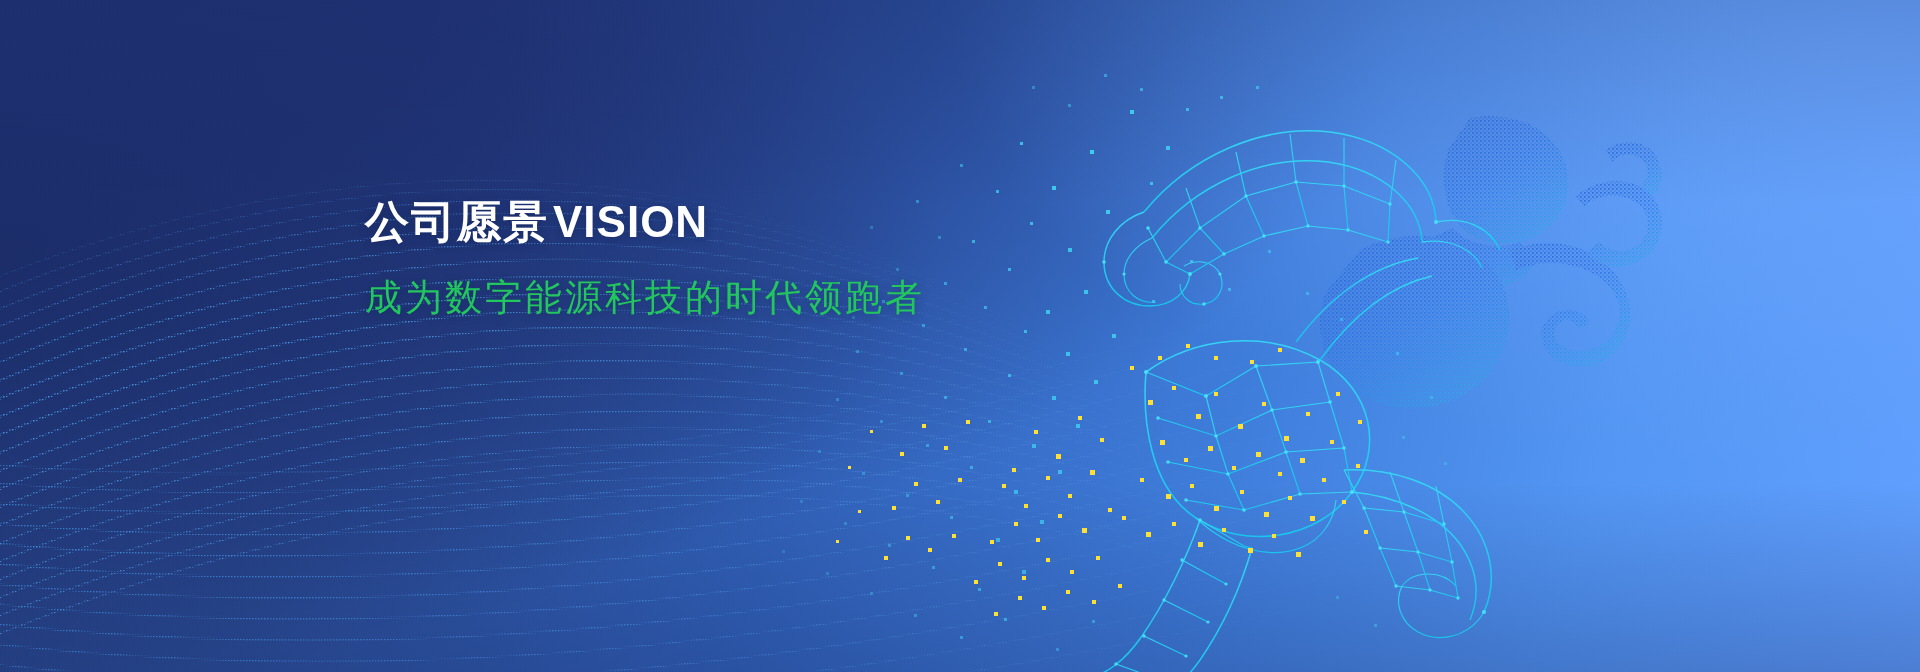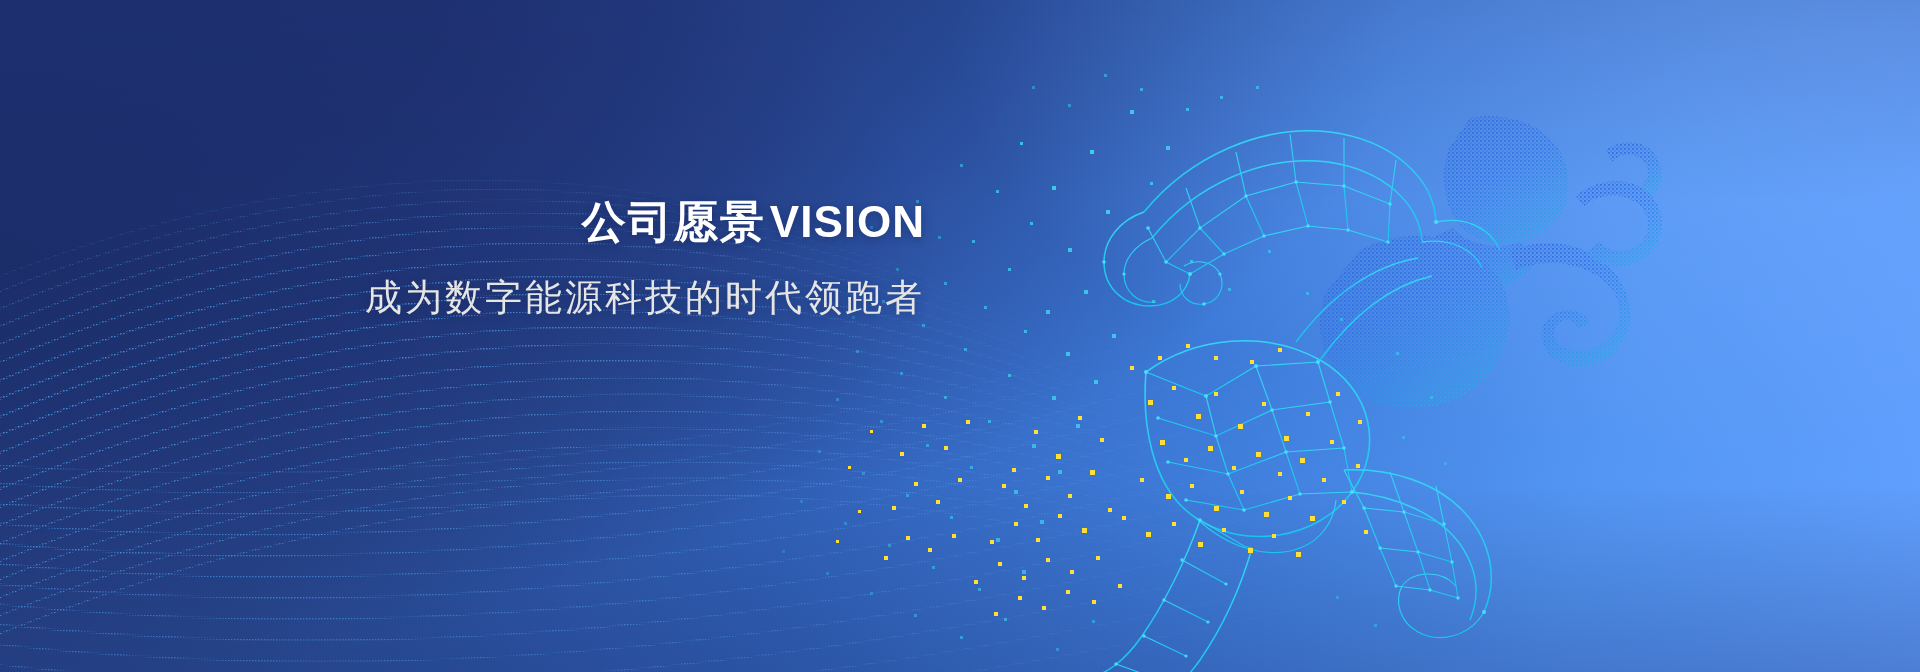--- a/index.html
+++ b/index.html
@@ -2,21 +2,21 @@
 <html><head>
 <meta charset="utf-8">
 <style>
   * { margin:0; padding:0; box-sizing:border-box; }
   html, body {
     width:1920px; height:672px; overflow:hidden;
     font-family:"Liberation Sans", sans-serif;
     background:#253c80;
   }
   #banner {
-    position:relative; width:1920px; height:672px; overflow:hidden;text-align:right;
+    position:relative; width:1920px; height:672px; overflow:hidden;
   }
   
   .bg-gradient {
     position:absolute; inset:0;
     background:
       radial-gradient(115% 150% at 2% 0%, #22357a 0%, #22357a 18%, rgba(34,53,122,0) 62%),
       linear-gradient(106deg, #26407f 0%, #2a4a92 20%, #3161b8 44%, #3f7ddb 64%, #5396f3 82%, #62a0ff 100%);
   }
   .bg-glow-tr {
     position:absolute; inset:0;
@@ -42,21 +42,21 @@
   }
   .headline {
     font-size:44px; font-weight:bold; color:#ffffff;
     letter-spacing:2px; line-height:1.18;
     text-shadow:0 2px 10px rgba(10,25,70,.40);
     white-space:nowrap;
   }
   .headline .en { letter-spacing:1px; margin-left:4px; }
   .subline {
     margin-top:26px;
-    font-size:37px; font-weight:400; color:#e5e5e5;
+    font-size:37px; font-weight:400; color:#22c55e;
     letter-spacing:3px; line-height:1.3;
     text-shadow:0 2px 10px rgba(10,25,70,.35);
     white-space:nowrap;
   }
 </style>
 </head>
 <body>
 
 <div id="banner">
 

